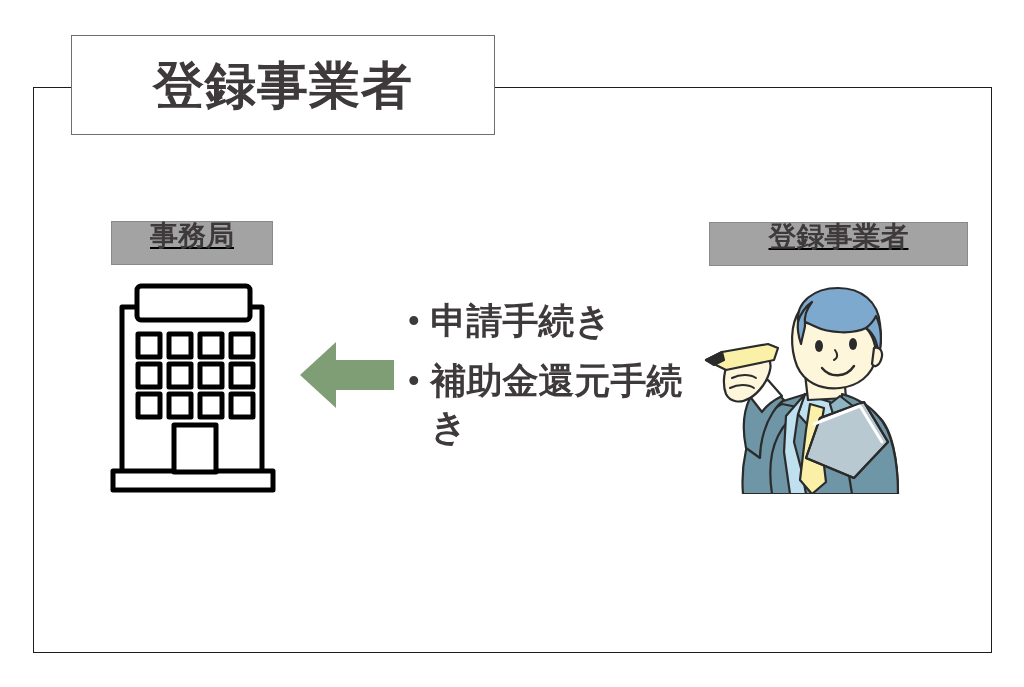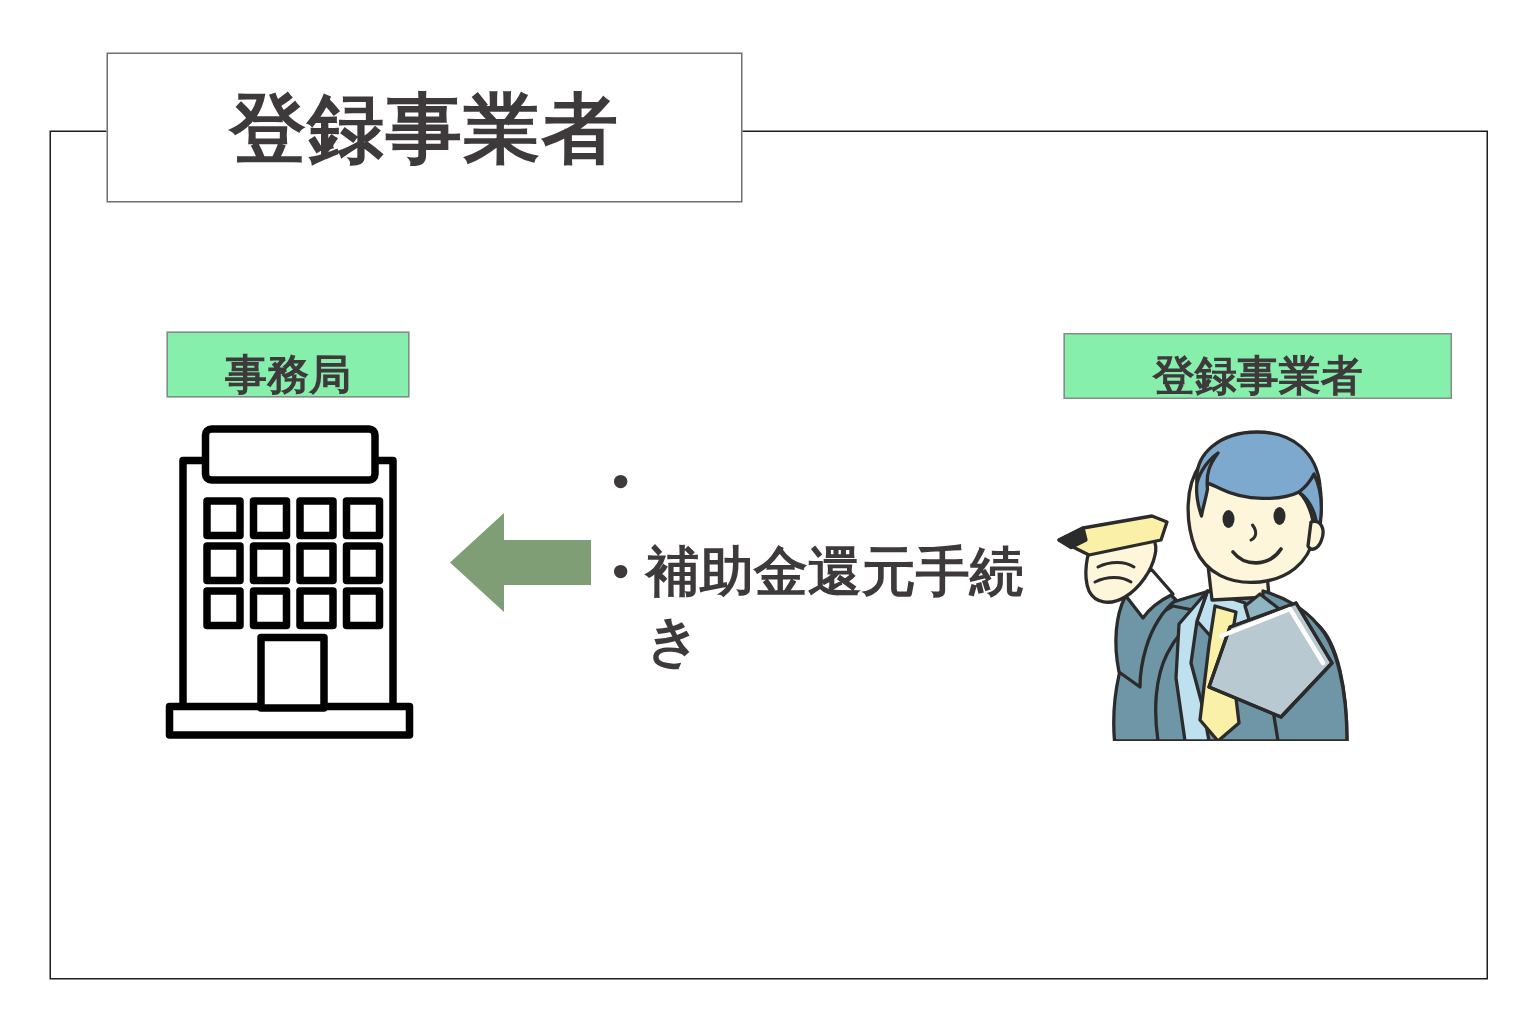--- a/index.html
+++ b/index.html
@@ -48,24 +48,25 @@
     letter-spacing: 1px;
     line-height: 1;
     white-space: nowrap;
   }
 
   
   .caption-box {
     position: absolute;
     border: 1.4px solid #8a8a8a;
     box-sizing: border-box;
-    background: #86efac;
+    background: #a3a3a3;
     display: flex;
-    align-items: flex-end;
+    align-items: flex-start;
     justify-content: center;
+    text-decoration: underline;
   }
   .caption-text {
     font-size: 28px;
     font-weight: bold;
     color: #3e3a3c;
     line-height: 1;
     white-space: nowrap;
   }
   #office-caption-box {
     left: 111px;
@@ -183,20 +184,21 @@
 
 <div id="flow-arrow">
   <svg viewBox="0 0 94 70" width="94" height="70" xmlns="http://www.w3.org/2000/svg">
     <polygon points="0,35 36,2 36,20 94,20 94,50 36,50 36,68" fill="#7f9e76"></polygon>
   </svg>
 </div>
 
 <div id="bullet-list">
   <div class="bullet-item">
     <span class="bullet-dot">•</span>
+    <span class="bullet-label">申請手続き</span>
   </div>
   <div class="bullet-item">
     <span class="bullet-dot">•</span>
     <span class="bullet-label">補助金還元手続き</span>
   </div>
 </div>
 
 <div id="person-illustration">
   <svg viewBox="0 0 226 212" width="226" height="212" xmlns="http://www.w3.org/2000/svg">
     <g stroke="#2b2b2b" stroke-width="2.2" stroke-linejoin="round" stroke-linecap="round">

